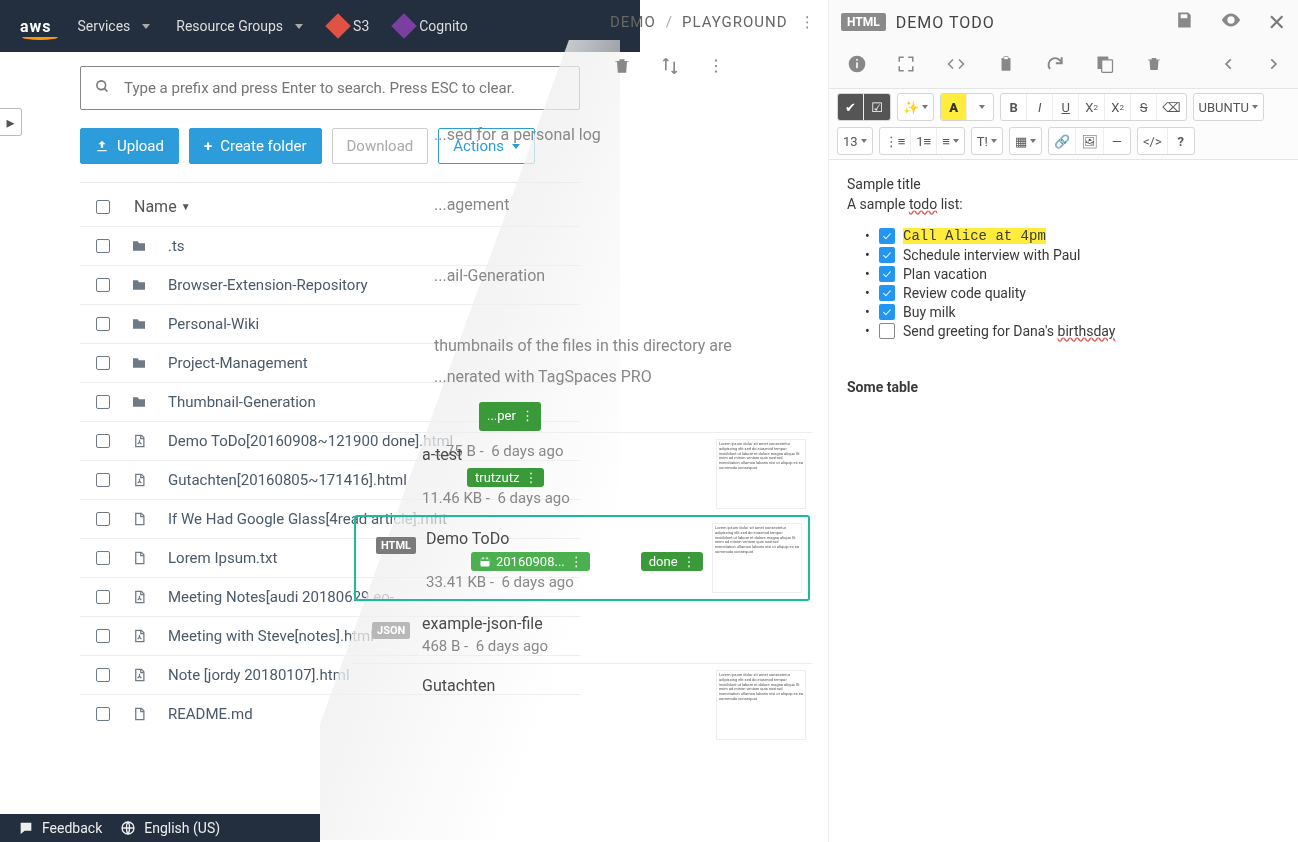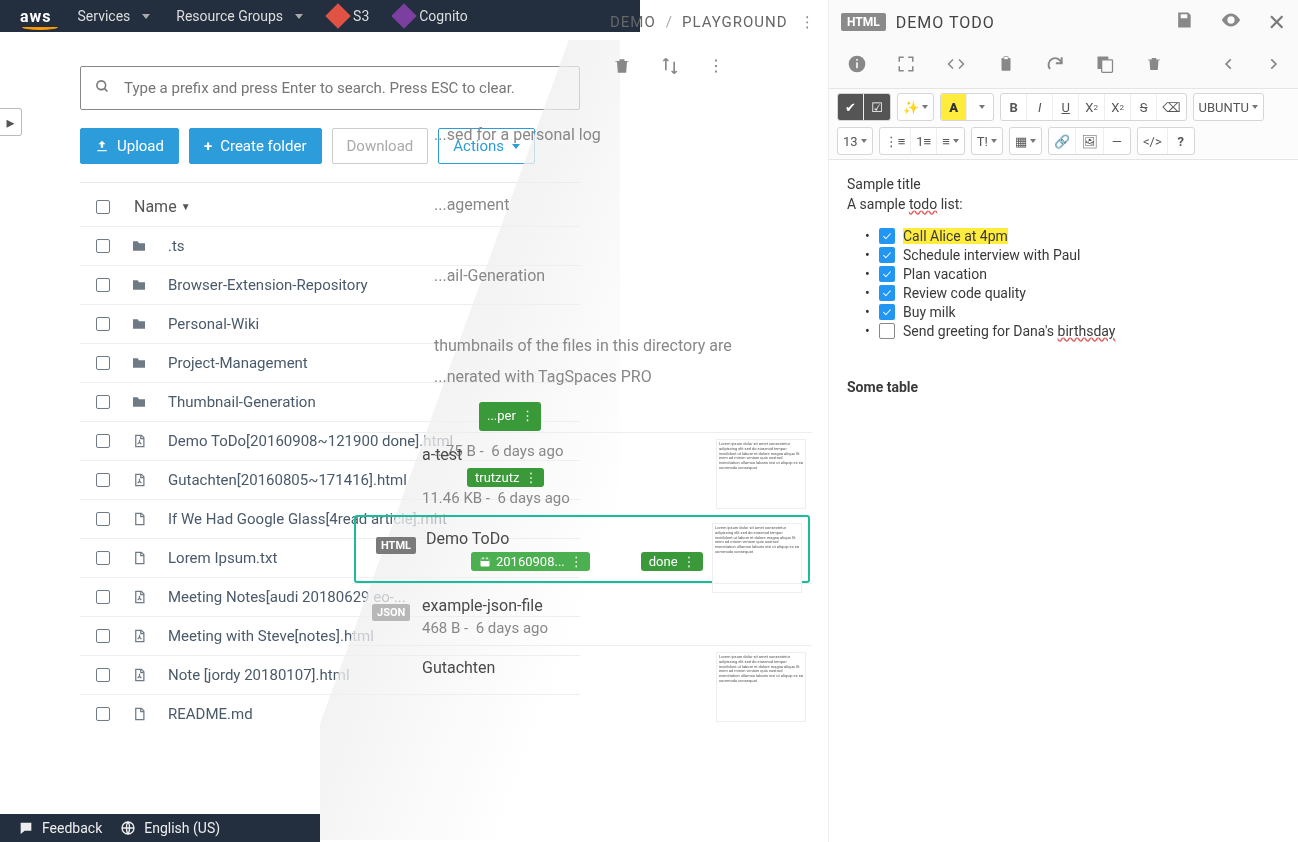--- a/index.html
+++ b/index.html
@@ -1,18 +1,18 @@
 <!DOCTYPE html>
 <html><head>
 <meta charset="utf-8">
 <style>
   *{box-sizing:border-box;margin:0;padding:0;font-family:-apple-system,BlinkMacSystemFont,"Segoe UI",Roboto,Ubuntu,sans-serif;}
   html,body{width:1298px;height:842px;overflow:hidden;background:#fff;color:#333;}
   
-  .aws-bar{position:absolute;left:0;top:0;width:640px;height:32px;background:#232f3e;color:#ddd;display:flex;align-items:center;padding:0 20px;font-size:14px;gap:26px;}
+  .aws-bar{position:absolute;left:0;top:0;width:640px;height:52px;background:#232f3e;color:#ddd;display:flex;align-items:center;padding:0 20px;font-size:14px;gap:26px;}
   .aws-logo{font-weight:700;font-size:16px;color:#fff;letter-spacing:1px;position:relative;}
   .aws-logo::after{content:"";display:block;height:3px;width:36px;border-bottom:3px solid #ff9900;border-radius:0 0 50% 50%;position:absolute;bottom:-4px;left:2px;}
   .aws-menu{display:flex;align-items:center;gap:12px;cursor:pointer;}
   .caret{width:0;height:0;border-left:4px solid transparent;border-right:4px solid transparent;border-top:5px solid #aaa;}
   .svc{display:flex;align-items:center;gap:6px;text-align:right;}
   .svc-badge{width:18px;height:18px;display:inline-block;transform:rotate(45deg);}
   .svc-s3{background:#e05243;}
   .svc-cog{background:#7b3fa0;}
   
   .aws-foot{position:absolute;left:0;bottom:0;width:320px;height:28px;background:#232f3e;color:#eee;display:flex;align-items:center;padding:0 18px;gap:18px;font-size:14px;}
@@ -79,21 +79,21 @@
   
   .editor{flex:1;padding:16px 18px;overflow:auto;background:#fff;color:#3a3a3a;font-size:14px;}
   .editor .st{margin-bottom:4px;}
   .editor .wavy{text-decoration:underline;text-decoration-style:wavy;text-decoration-color:#e06060;}
   .editor ul.todo{list-style:disc;margin:16px 0 40px 32px;}
   .editor ul.todo li{margin:3px 0;display:flex;align-items:center;gap:8px;position:relative;}
   .editor ul.todo li::before{content:"•";position:absolute;left:-14px;color:#333;}
   .tchk{width:16px;height:16px;border-radius:2px;display:inline-flex;align-items:center;justify-content:center;font-size:12px;}
   .tchk.on{background:#2196f3;color:#fff;}
   .tchk.off{border:1.5px solid #888;background:#fff;}
-  .hlspan{background:#ffec3d;}
+  .hlspan{background:#ffec3d;font-family:Liberation Mono, monospace;}
   .editor h4{font-size:14px;font-weight:700;margin:30px 0 8px;}
   table.etbl{border-collapse:collapse;width:100%;font-size:13px;}
   table.etbl td,table.etbl th{border:1px solid #cfd4d9;padding:8px 10px;text-align:left;font-weight:400;color:#555;}
 </style>
 </head>
 <body>
 
 <div class="aws-bar">
   <span class="aws-logo">aws</span>
   <span class="aws-menu">
@@ -352,20 +352,21 @@
             <rect x="15" y="2" width="2" height="5" fill="#fff"></rect>
           </svg> 
           <span>20160908...</span>
           <span class="dots">⋮</span>
         </span>
         <span class="tag green">
           <span>done</span>
           <span class="dots">⋮</span>
         </span>
       </div>
+      <div class="meta">33.41 KB -&nbsp;&nbsp;6 days ago</div>
       <div class="thumb">Lorem ipsum dolor sit amet consectetur adipiscing elit sed do eiusmod tempor incididunt ut labore et dolore magna aliqua Ut enim ad minim veniam quis nostrud exercitation ullamco laboris nisi ut aliquip ex ea commodo consequat</div>
     </div>
     <div class="card">
       <span class="typebadge">JSON</span>
       <div class="title">example-json-file</div>
       <div class="meta">468 B -&nbsp;&nbsp;6 days ago</div>
     </div>
     <div class="card">
       <div class="title">Gutachten</div>
       <div class="thumb">Lorem ipsum dolor sit amet consectetur adipiscing elit sed do eiusmod tempor incididunt ut labore et dolore magna aliqua Ut enim ad minim veniam quis nostrud exercitation ullamco laboris nisi ut aliquip ex ea commodo consequat</div>

